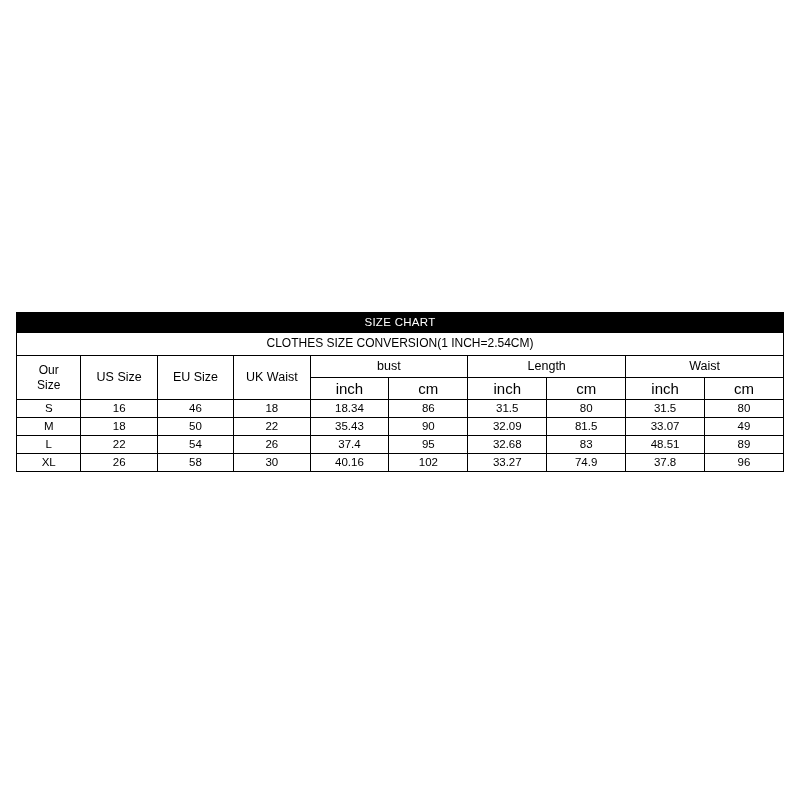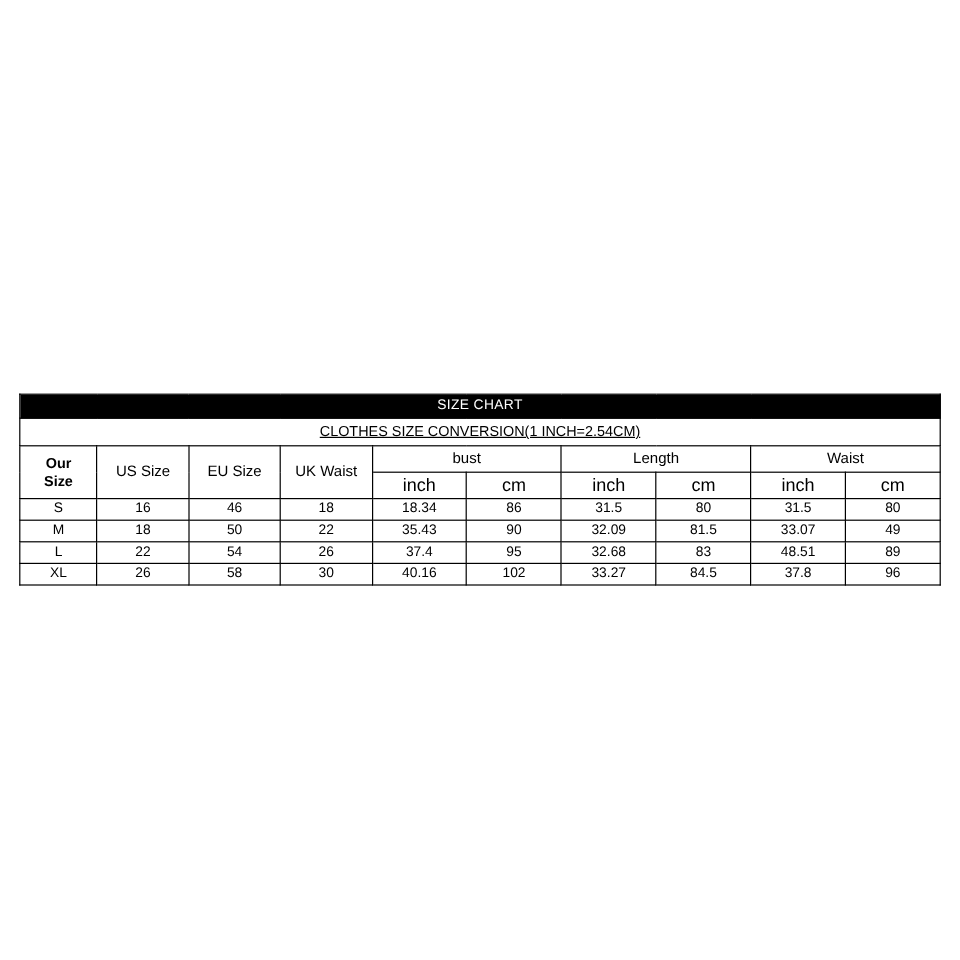--- a/index.html
+++ b/index.html
@@ -12,21 +12,21 @@
     height: 800px;
     font-family: "Liberation Sans", sans-serif;
     color: #000000;
     position: relative;
     overflow: hidden;
   }
 
   .chart-wrap {
     position: absolute;
     left: 16px;
-    top: 328px;
+    top: 312px;
     width: 768px;
   }
 
   table.size-chart {
     width: 100%;
     border-collapse: collapse;
     table-layout: fixed;
   }
 
   table.size-chart td,
@@ -50,32 +50,31 @@
     border: 1px solid #000000;
   }
 
   
   .subtitle-bar td {
     background: #ffffff;
     color: #000000;
     font-size: 12px;
     font-weight: bold;
     height: 22px;
-    text-decoration: underline;
   }
 
   
   .group-row td {
     font-size: 12.5px;
     font-weight: bold;
     height: 21px;
   }
   .group-row td.ours {
     font-size: 12px;
-    font-weight: bold;
+    font-weight: normal;
     line-height: 1.25;
   }
 
   
   .unit-row td {
     font-size: 15px;
     height: 21px;
   }
 
   
@@ -172,19 +171,19 @@
         <td>89</td>
       </tr>
       <tr class="data-row">
         <td>XL</td>
         <td>26</td>
         <td>58</td>
         <td>30</td>
         <td>40.16</td>
         <td>102</td>
         <td>33.27</td>
-        <td>84.5</td>
+        <td>74.9</td>
         <td>37.8</td>
         <td>96</td>
       </tr>
     </tbody>
   </table>
 </div>
 
 </body></html>

